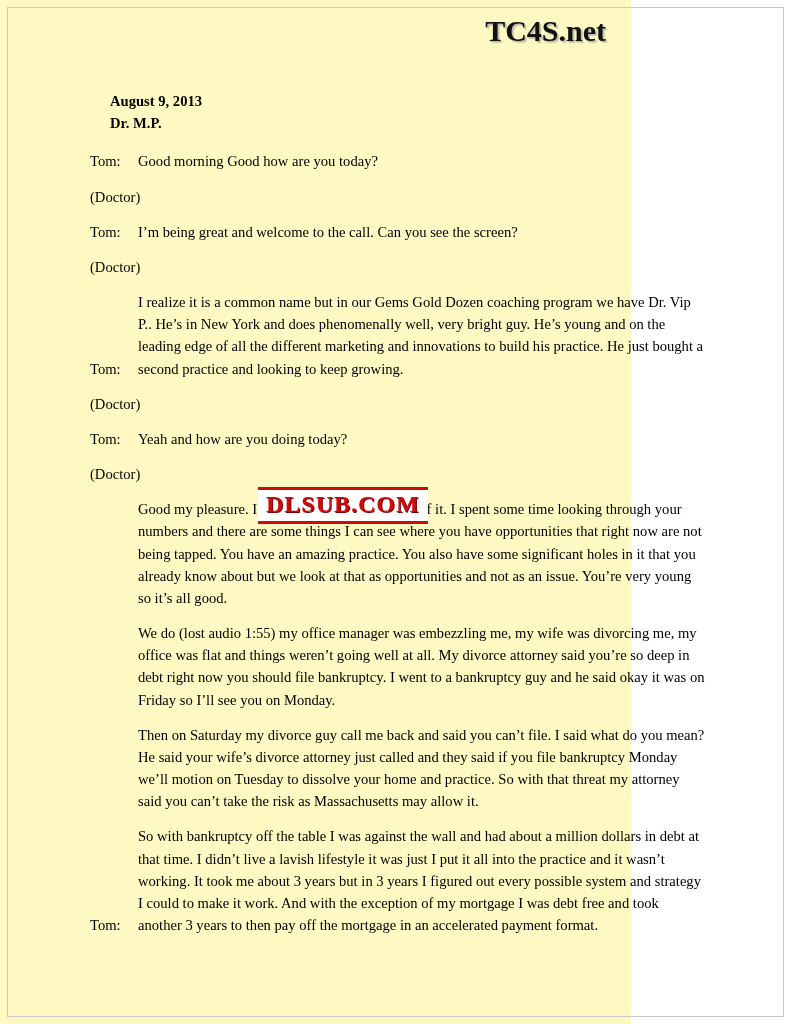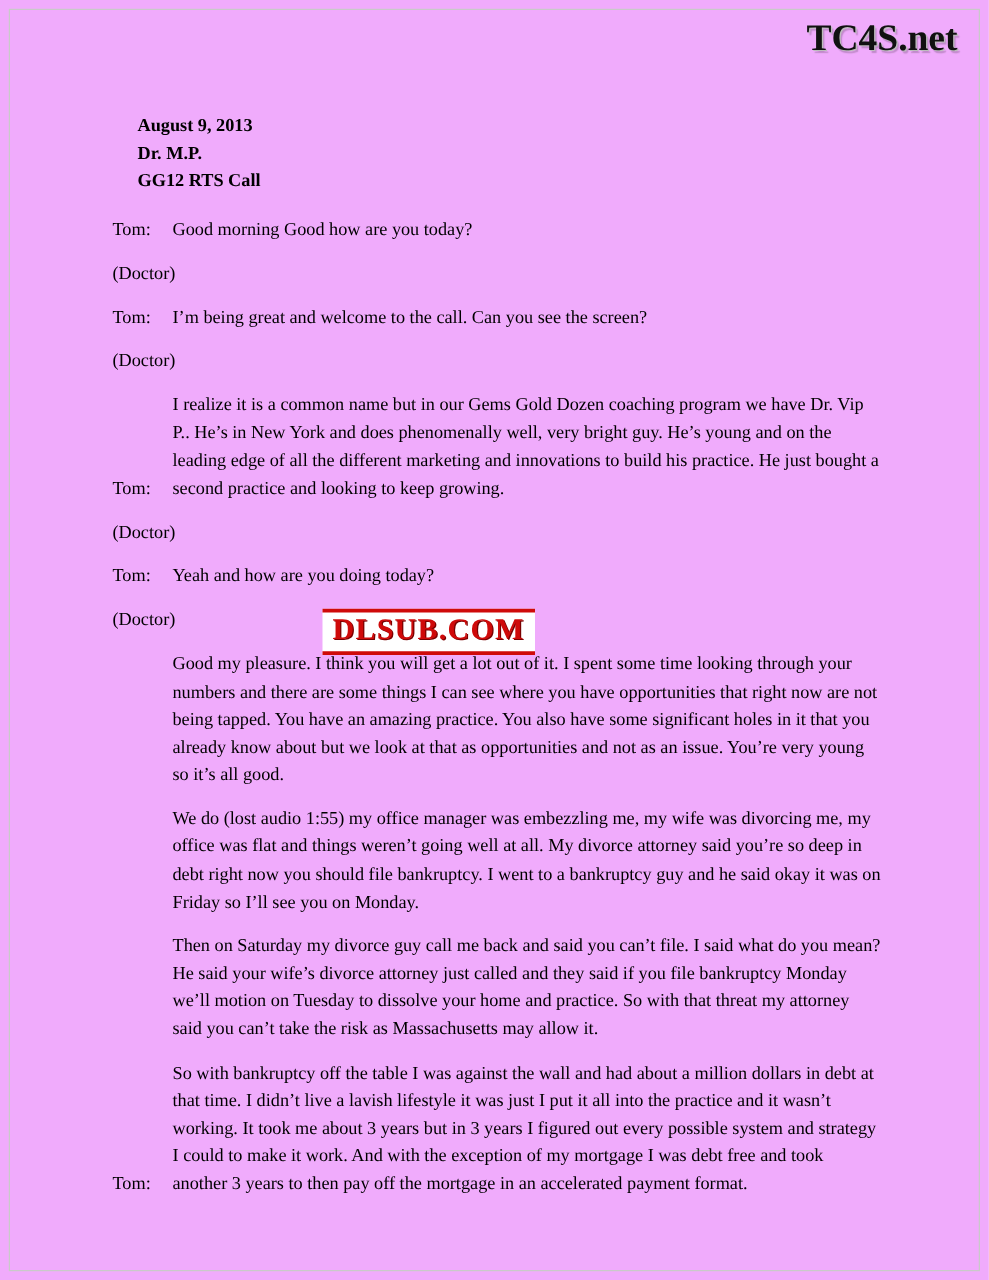--- a/index.html
+++ b/index.html
@@ -11,23 +11,23 @@
     height: 1024px;
     background: #ffffff;
     font-family: "Liberation Serif", serif;
     color: #000000;
     position: relative;
     overflow: hidden;
   }
 
   .page {
     position: relative;
-    width: 791px;
+    width: 631px;
     height: 1024px;
-    background: #f0abfc;
+    background: #fef9c3;
     box-sizing: border-box;
     text-decoration: underline;
   }
 
   .page-border {
     position: absolute;
     left: 7px;
     top: 7px;
     width: 777px;
     height: 1010px;
@@ -123,21 +123,20 @@
 
   <div class="page-border"></div>
 
   <div class="brand-top">TC4S.net</div>
 
   <div class="doc">
 
     <div class="heading">
       <div>August 9, 2013</div>
       <div>Dr. M.P.</div>
-      <div>GG12 RTS Call</div>
     </div>
 
     <div class="exchange">
       <div class="speaker">Tom:</div>
       <div class="lines">
         <p>Good morning Good how are you today?</p>
       </div>
     </div>
 
     <div class="note">(Doctor)</div>

